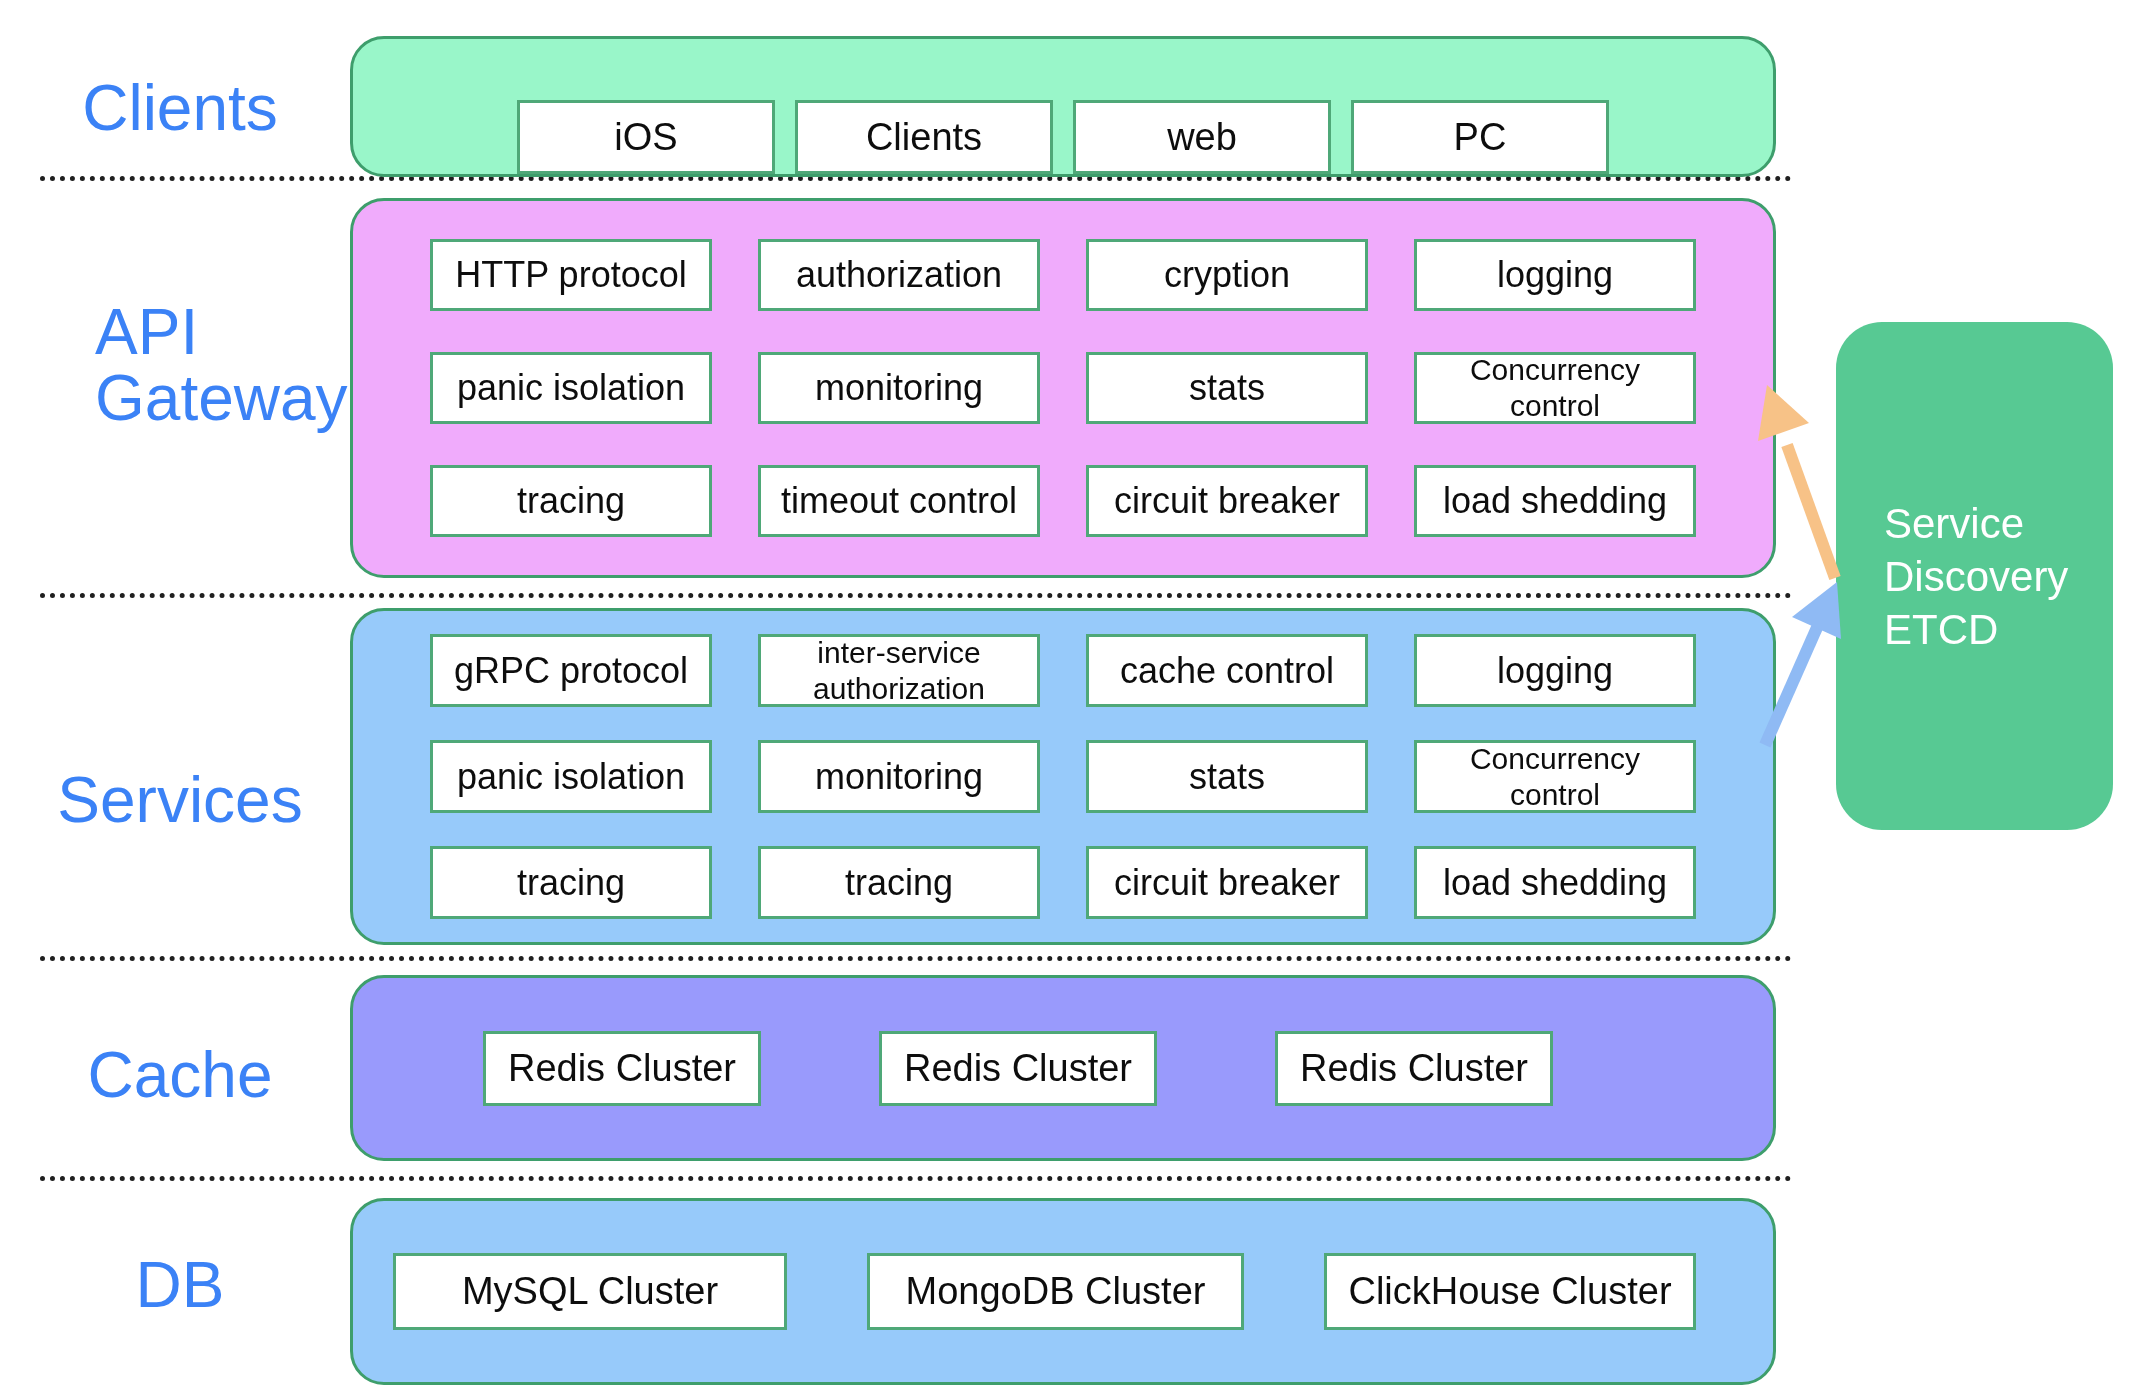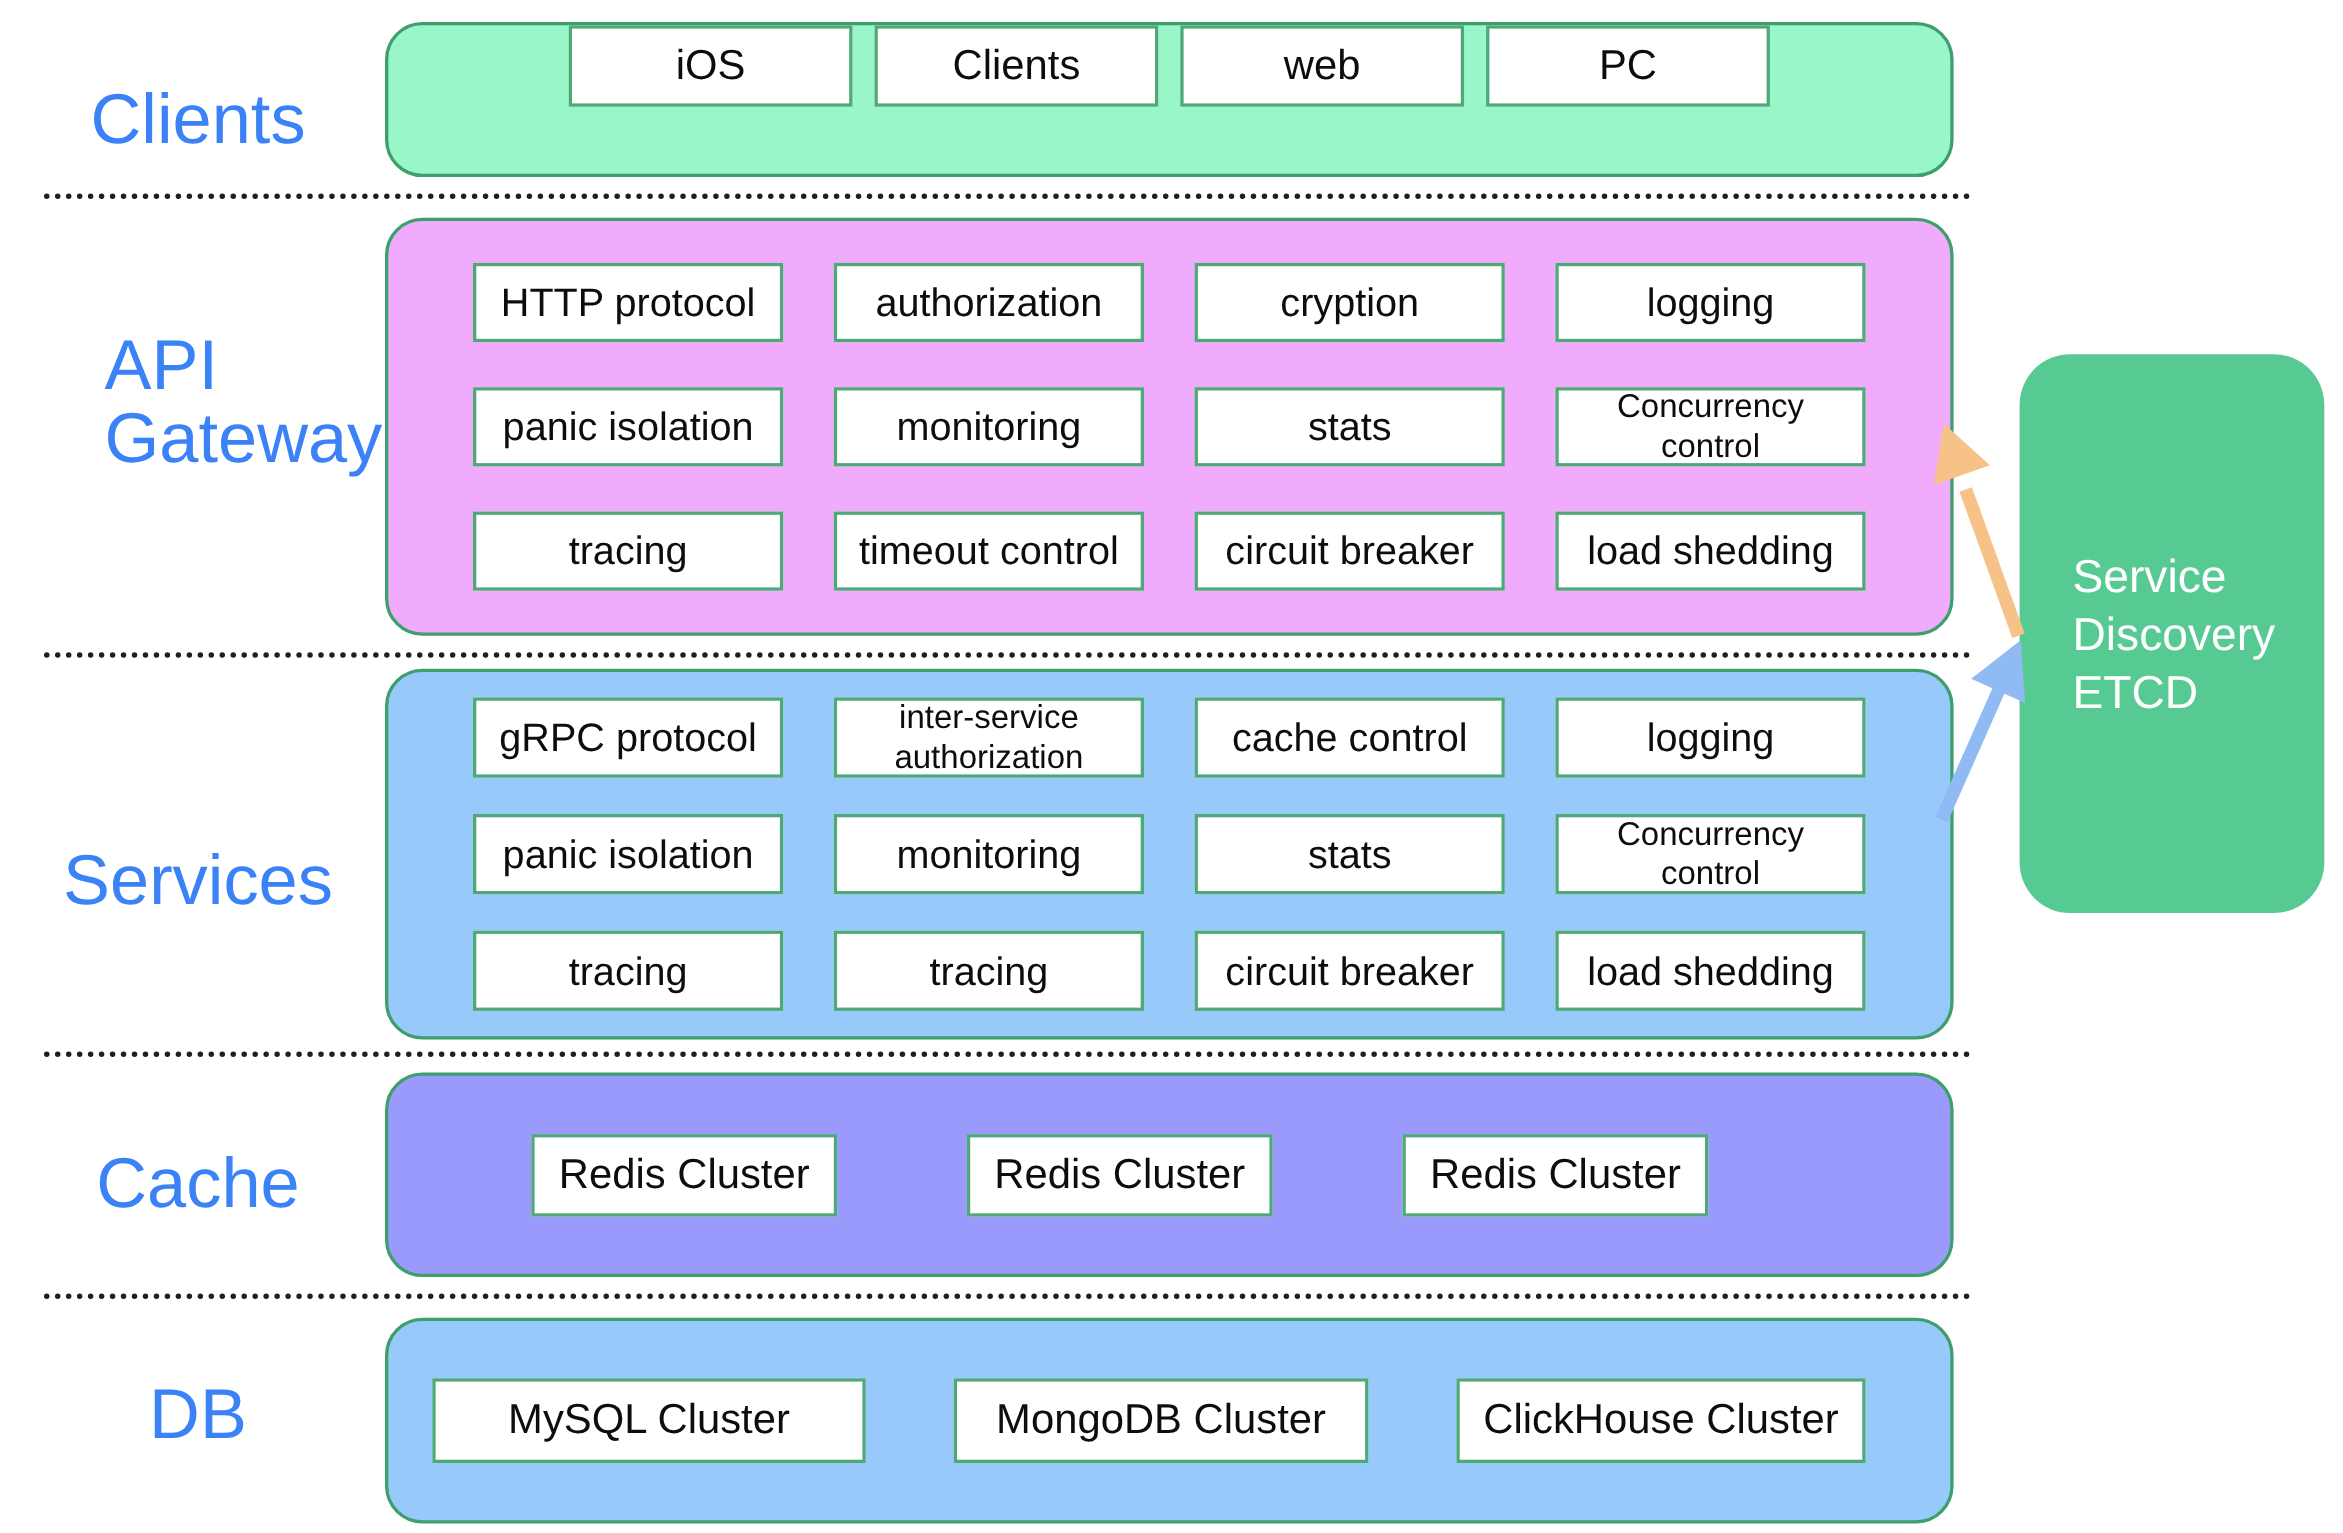--- a/index.html
+++ b/index.html
@@ -40,21 +40,21 @@
 
   
   .band{
     position:absolute;
     left:350px;
     width:1426px;
     border:3px solid #3e9e6c;
     border-radius:34px;
     box-sizing:border-box;
   }
-  .band.clients{top:20px;height:141px;background:#99f6c9;display:flex;align-items:flex-start;justify-content:center;gap:20px;}
+  .band.clients{top:36px;height:141px;background:#99f6c9;display:flex;align-items:flex-end;justify-content:center;gap:20px;}
   .band.gateway{top:198px;height:380px;background:#f0abfc;}
   .band.services{top:608px;height:337px;background:#97cafa;}
   .band.cache{top:975px;height:186px;background:#999afc;display:flex;align-items:center;gap:118px;padding-left:130px;}
   .band.db{top:1198px;height:187px;background:#97cafa;display:flex;align-items:center;gap:80px;padding-left:40px;}
 
   
   .chip{
     background:#ffffff;
     border:3px solid #4fa878;
     box-sizing:border-box;

